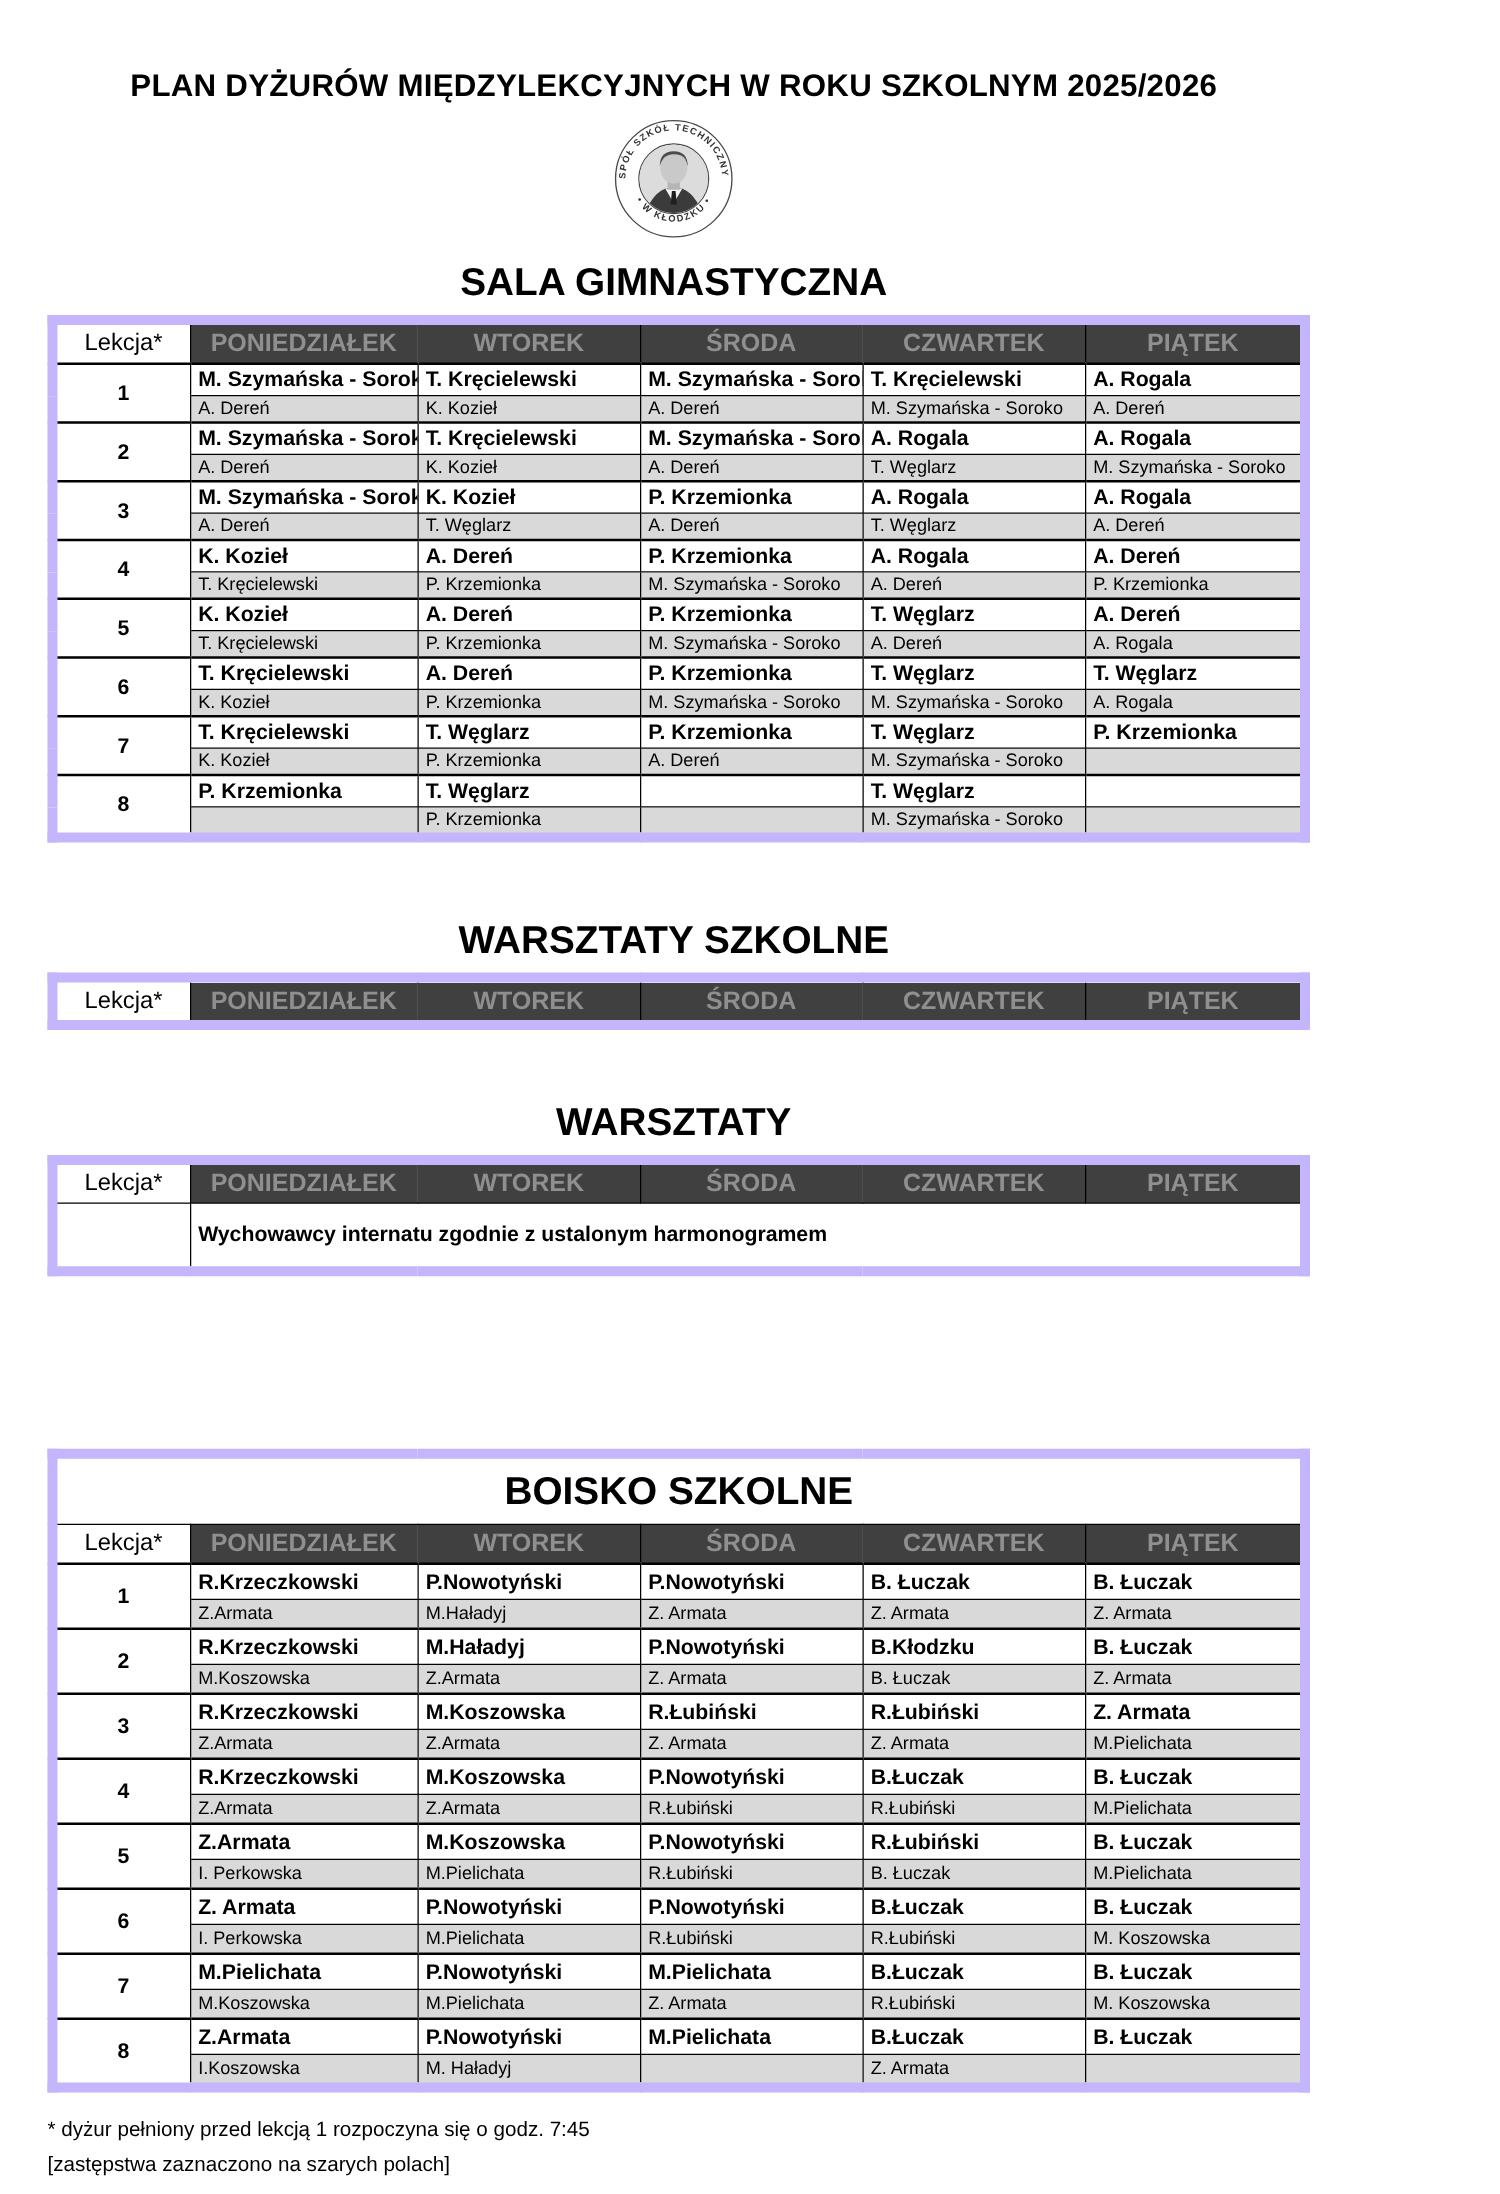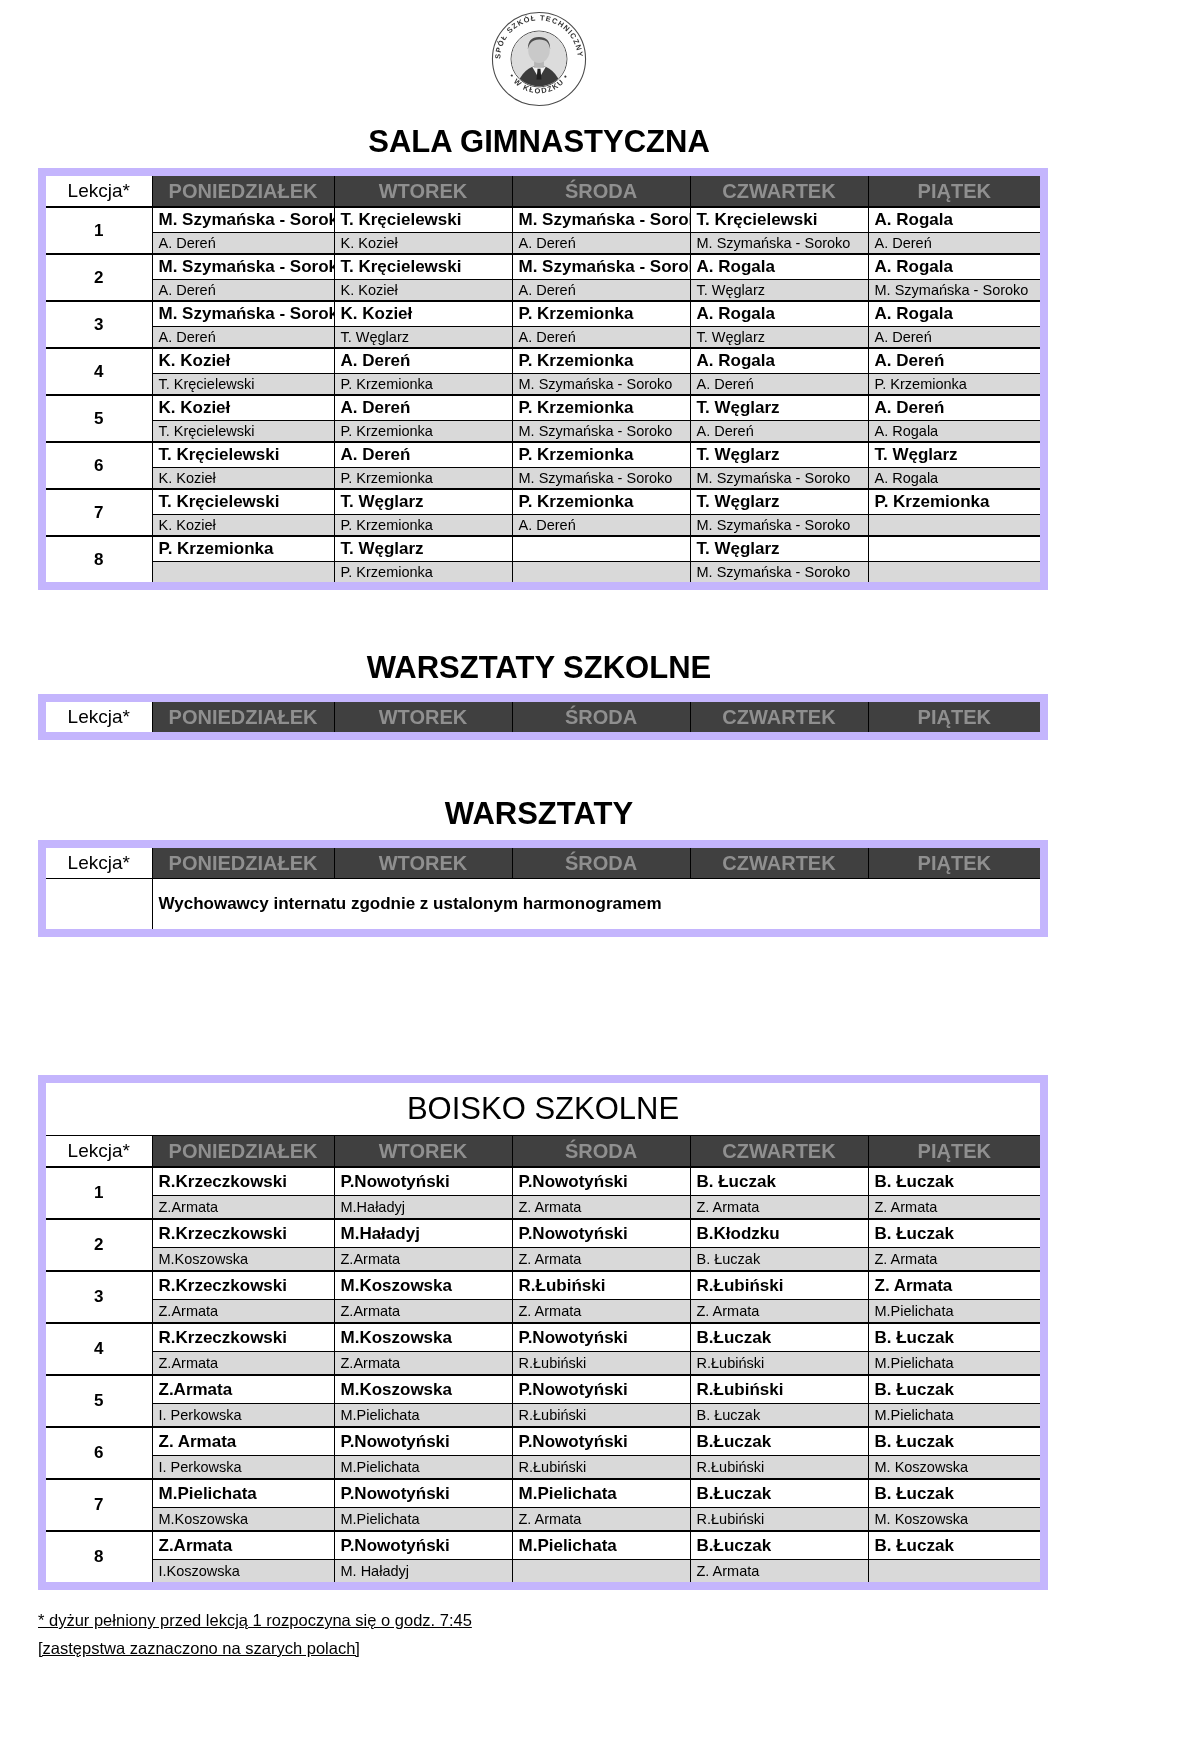--- a/index.html
+++ b/index.html
@@ -37,21 +37,21 @@
   }
   th.lesson-h{
     font-size:19px;font-weight:normal;text-align:center;height:30px;
     border-bottom:2px solid #000;background:#fff;
   }
   th.day{
     color:var(--day-col);font-size:20px;font-weight:bold;text-align:center;
     height:30px;border-bottom:2px solid #000;background:#404040;
   }
   td.tbl-title{
-    text-align:center;font-size:31px;font-weight:normal;height:52px;
+    text-align:center;font-size:31px;font-weight:bold;height:52px;
     border-bottom:2px solid #000;background:#fff;vertical-align:middle;
   }
   td.c-num{
     text-align:center;font-size:21px;vertical-align:top;background:#fff;padding-top:1px;
   }
   tr.r-main td{
     border-top:2px solid #000;font-weight:bold;font-size:17px;
     vertical-align:middle;background:#fff;
   }
   tr.r-sub td{
@@ -64,27 +64,28 @@
   .t-sala tr.r-sub td{height:20px;}
   .t-boisko tr.r-main td{height:27px;}
   .t-boisko tr.r-sub td{height:22px;}
   #boisko-table{margin-top:138px;}
   td.c-empty{background:#fff;}
   td.note-cell{
     font-weight:bold;font-size:17px;height:50px;vertical-align:middle;background:#fff;
     white-space:normal;
   }
   .footnotes{margin-top:16px;font-size:16.5px;line-height:1.7;}
-  .footnotes p{margin:0;text-decoration:underline;}
+  .footnotes p{margin:0;}
 </style>
 </head>
 <body>
 
 <div class="content">
 
+  <h1 class="doc-title">PLAN DYŻURÓW MIĘDZYLEKCYJNYCH W ROKU SZKOLNYM 2025/2026</h1>
 
   <div class="logo-wrap">
     <svg width="98" height="98" viewBox="0 0 100 100" aria-hidden="true">
       <circle cx="50" cy="50" r="47.5" fill="#ffffff" stroke="#4a4a4a" stroke-width="1.1"></circle>
       <circle cx="50" cy="50" r="28.5" fill="#ececec" stroke="#4a4a4a" stroke-width="1"></circle>
       <clipPath id="portraitClip">
           <circle cx="50" cy="50" r="28"></circle>
         </clipPath>
       <g clip-path="url(#portraitClip)">
         <rect x="20" y="20" width="60" height="60" fill="#dcdcdc"></rect>

